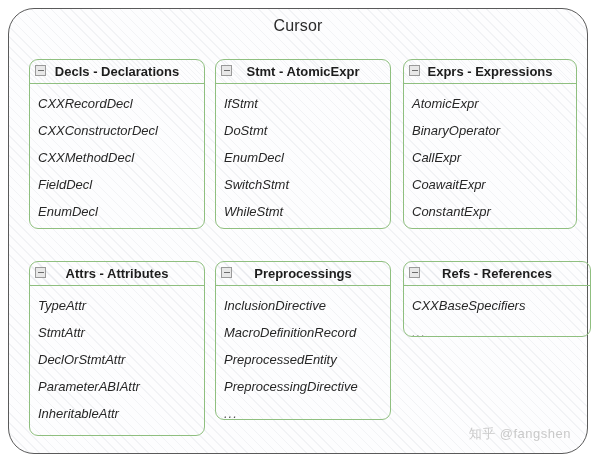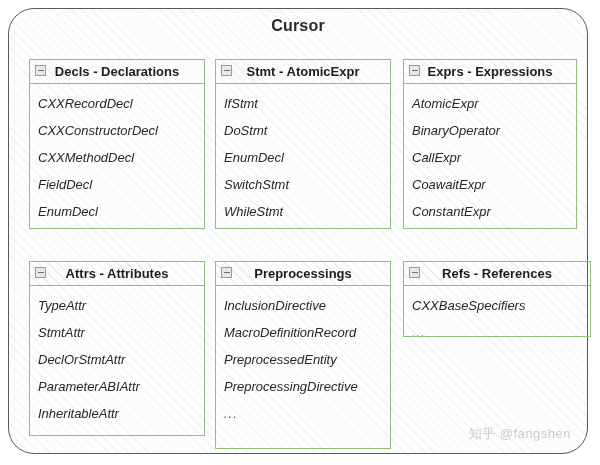--- a/index.html
+++ b/index.html
@@ -41,31 +41,31 @@
     );
   }
 
   .container-title {
     position: absolute;
     top: 8px;
     left: 0;
     width: 100%;
     text-align: center;
     font-size: 16px;
-    font-weight: bold;
+    font-weight: normal;
     color: #2b2b2b;
     letter-spacing: 0.2px;
   }
 
   
   .panel {
     position: absolute;
     box-sizing: border-box;
     border: 1.4px solid #8fbf7f;
-    border-radius: 0;
+    border-radius: 9px;
     background-color: transparent;
     overflow: hidden;
   }
 
   .panel-header {
     position: relative;
     height: 24px;
     box-sizing: border-box;
     border-bottom: 1.2px solid #8fbf7f;
     display: flex;
@@ -123,21 +123,21 @@
     color: #555555;
     letter-spacing: 1px;
   }
 
   
   .panel-decls          { left: 20px;  top: 50px;  width: 176px; height: 170px; }
   .panel-stmt           { left: 206px; top: 50px;  width: 176px; height: 170px; }
   .panel-exprs          { left: 394px; top: 50px;  width: 174px; height: 170px; }
 
   .panel-attrs          { left: 20px;  top: 252px; width: 176px; height: 175px; }
-  .panel-preprocessings { left: 206px; top: 252px; width: 176px; height: 188px; }
+  .panel-preprocessings { left: 206px; top: 252px; width: 176px; height: 159px; }
   .panel-refs           { left: 394px; top: 252px; width: 188px; height:  76px; }
 
   
   .watermark {
     position: absolute;
     right: 16px;
     bottom: 10px;
     font-size: 13px;
     color: #c9c9c9;
     white-space: nowrap;

